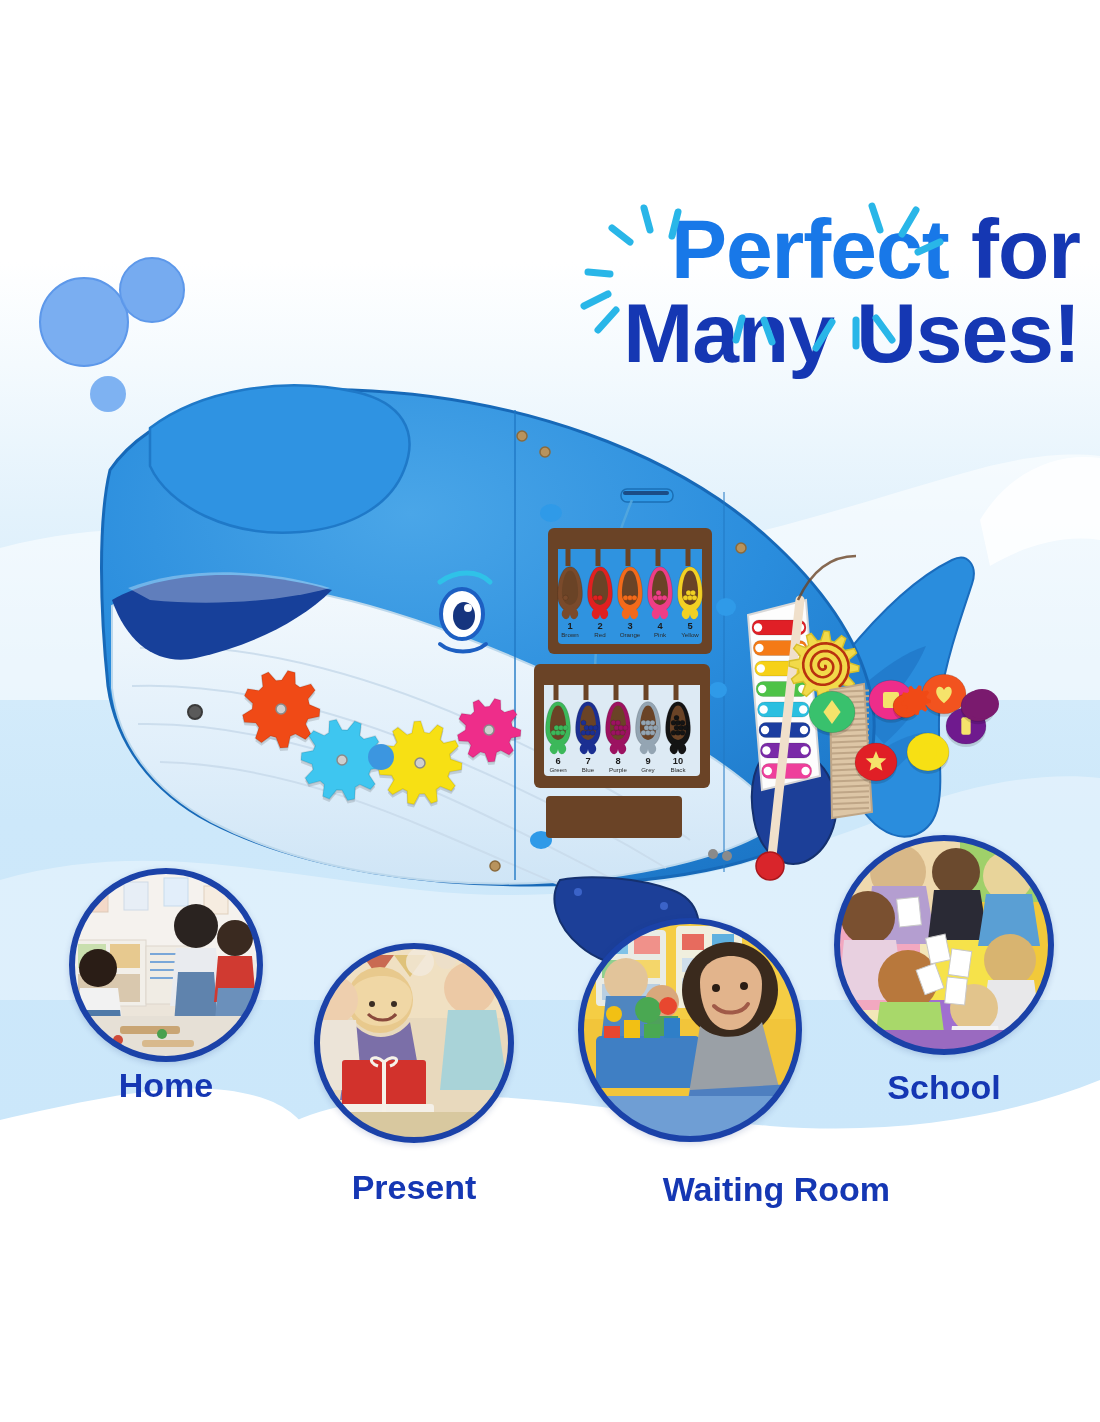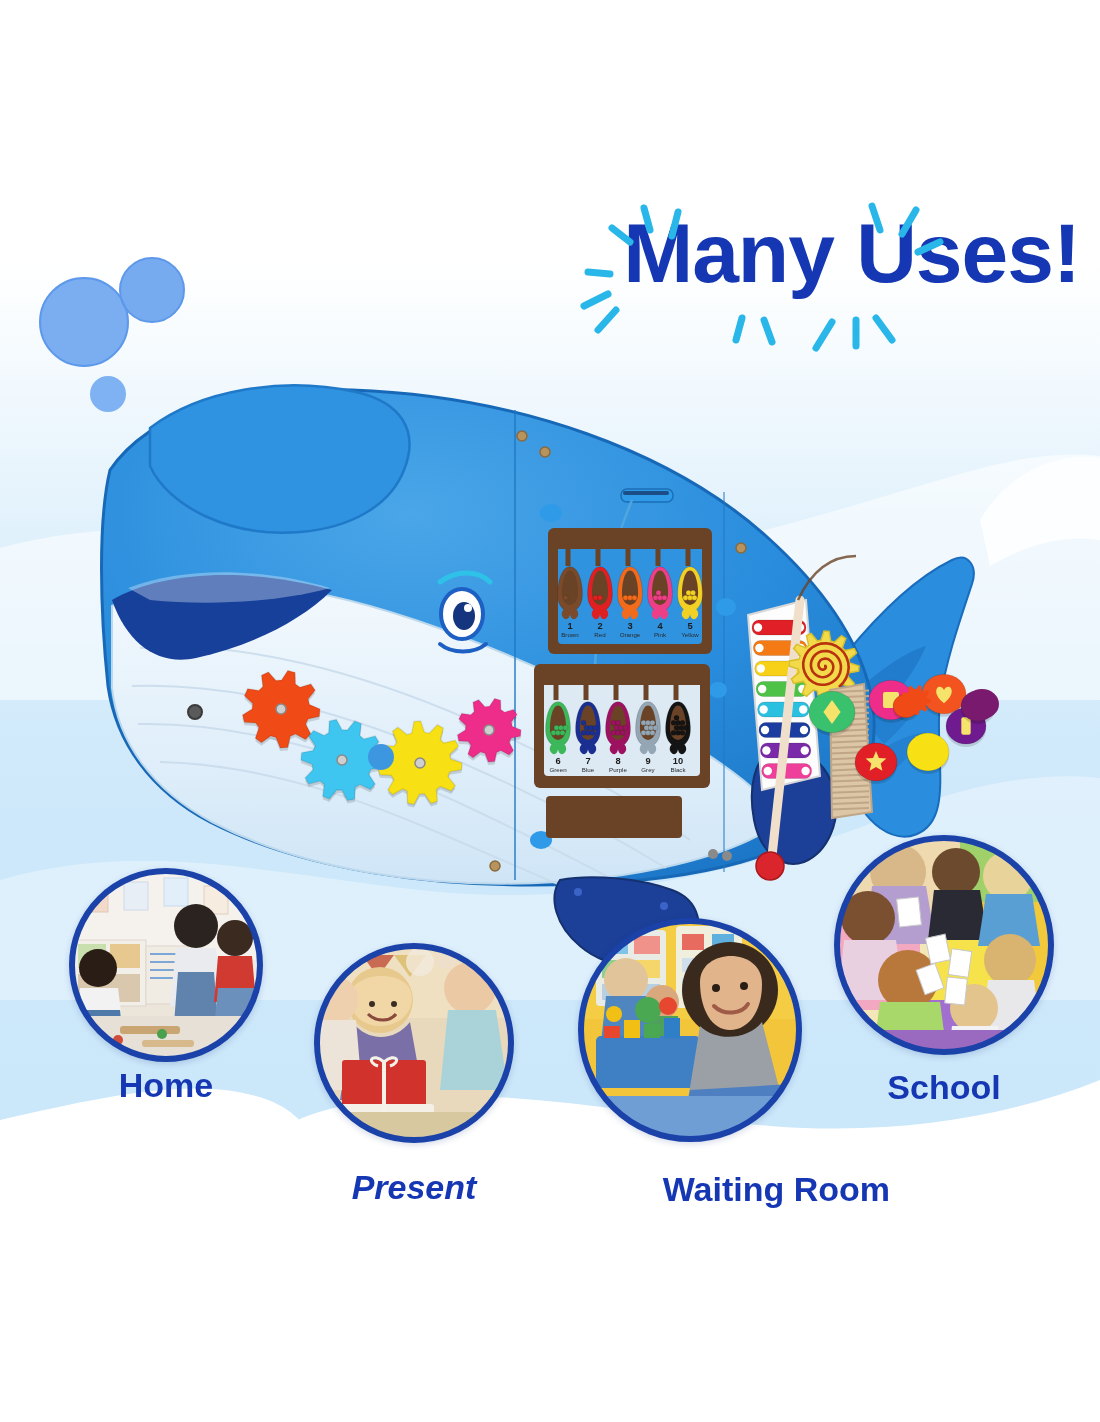--- a/index.html
+++ b/index.html
@@ -765,27 +765,28 @@
 
       <line x1="222" y1="128" x2="216" y2="150"></line>
       <line x1="244" y1="130" x2="252" y2="152"></line>
       <line x1="312" y1="132" x2="296" y2="158"></line>
       <line x1="336" y1="130" x2="336" y2="156"></line>
       <line x1="356" y1="128" x2="372" y2="150"></line>
     </g>
   </svg>
 
   <div class="headline">
+    <span class="l1"><span class="w-light">Perfect</span><span class="w-dark"> for</span></span>
     <span class="l2 w-dark">Many Uses!</span>
   </div>
 
   <div id="usecases">
       <div class="circle" style="left: 69px; top: 868px; width: 194px; height: 194px; background: transparent;"></div>
       <div class="caption" style="left: -34px; top: 1066px; width: 400px;">Home</div>
       <div class="circle" style="left: 314px; top: 943px; width: 200px; height: 200px; background: transparent;"></div>
-      <div class="caption" style="left: 214px; top: 1168px; width: 400px; font-style: italic;">Present</div>
+      <div class="caption" style="left: 214px; top: 1168px; width: 400px;">Present</div>
       <div class="circle" style="left: 578px; top: 918px; width: 224px; height: 224px; background: transparent;"></div>
       <div class="caption" style="left: 490px; top: 1170px; width: 400px; text-align: right;">Waiting Room</div>
       <div class="circle" style="left: 834px; top: 835px; width: 220px; height: 220px; background: transparent;"></div>
       <div class="caption" style="left: 744px; top: 1068px; width: 400px;">School</div>
     </div>
 
 </div>
 
 </body></html>

